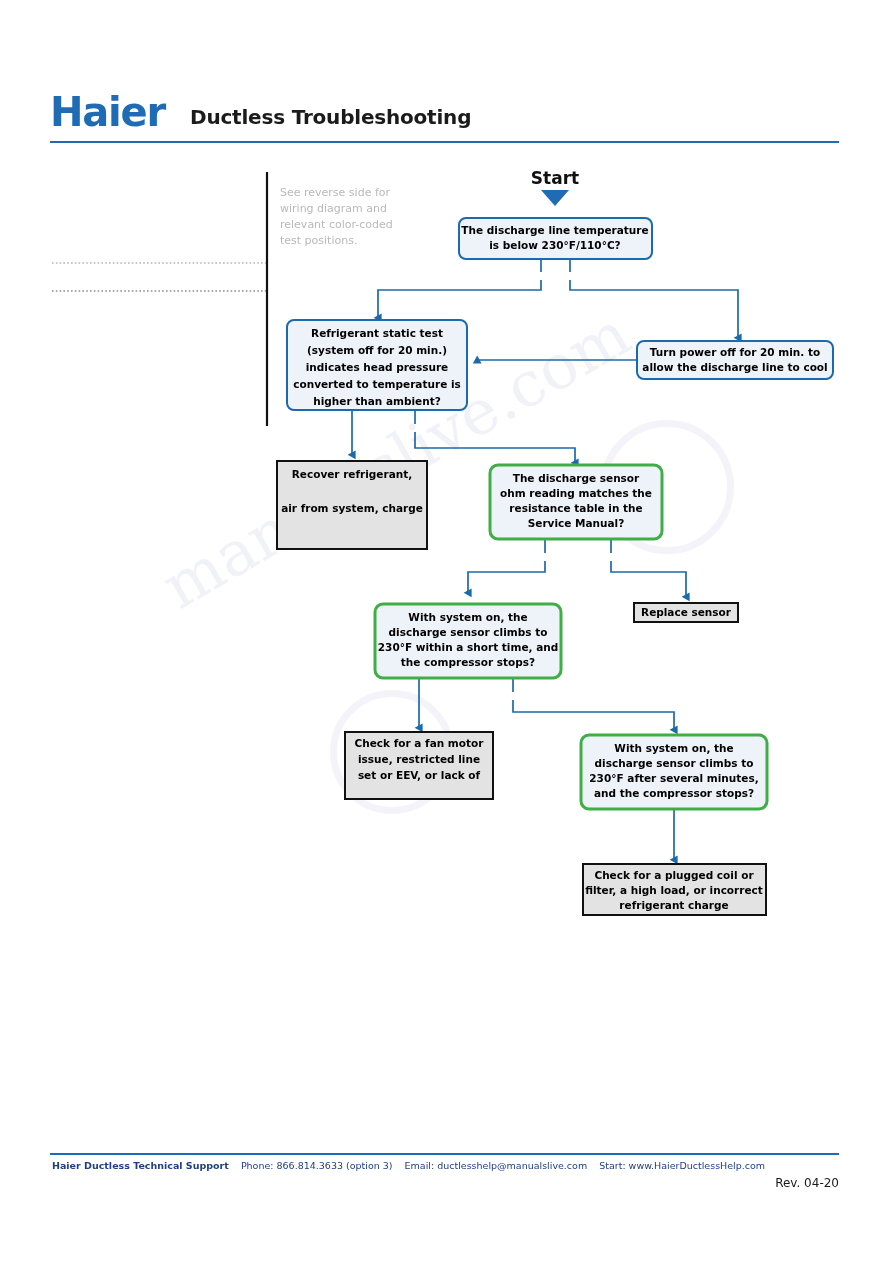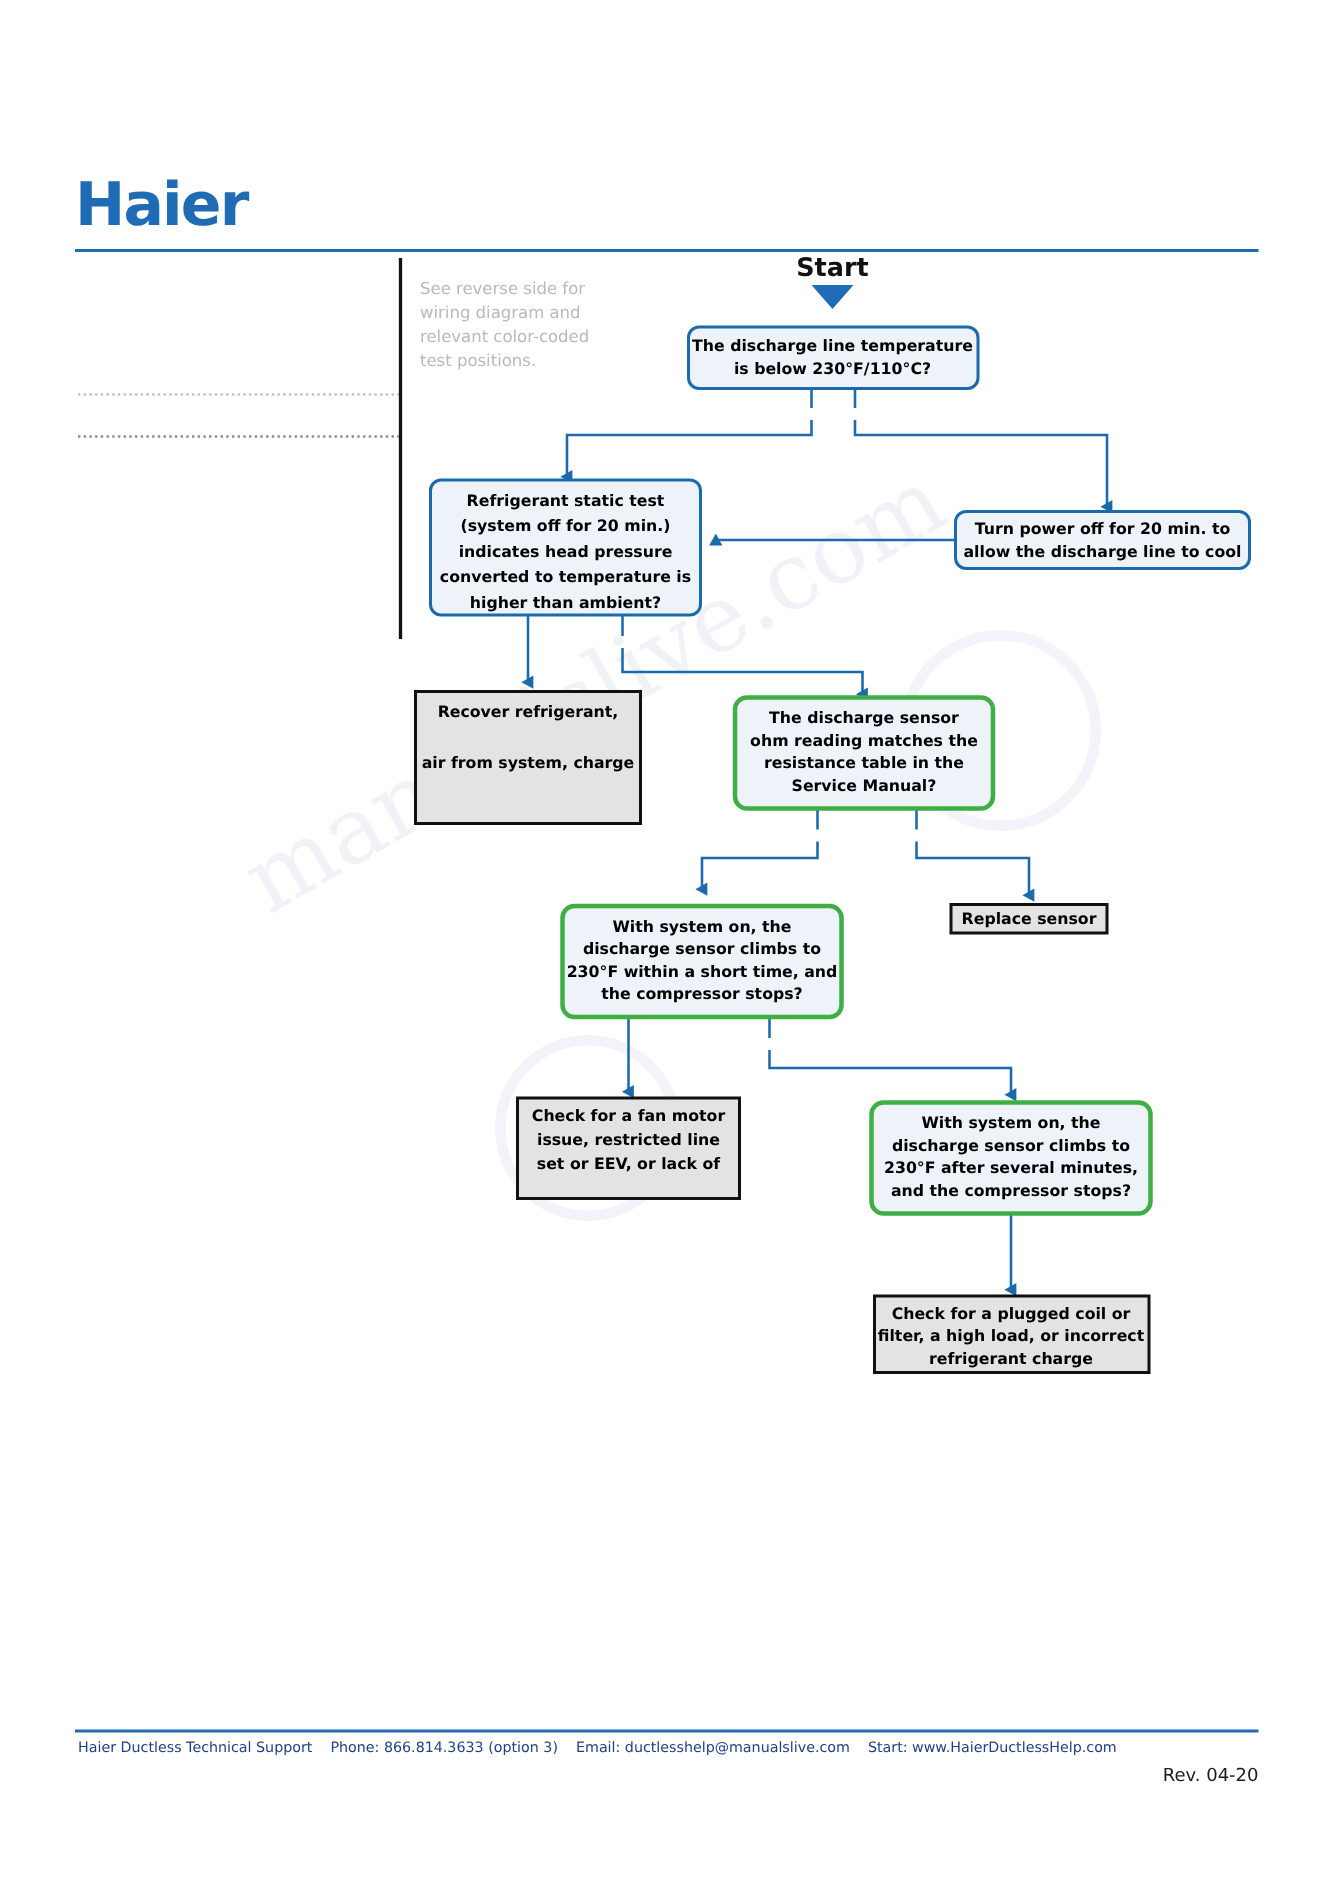--- a/index.html
+++ b/index.html
@@ -16,21 +16,20 @@
     overflow: hidden;
   }
 
   
   #header {
     position: absolute;
     left: 50px;
     top: 92px;
     width: 790px;
     height: 56px;
-    margin-top: 25px;
   }
   #logo-wrap {
     position: absolute;
     left: 0;
     top: 0;
     height: 40px;
     display: flex;
     align-items: flex-end;
   }
   #brand-logo {
@@ -99,21 +98,21 @@
     position: absolute;
     left: 52px;
     top: 1160px;
     width: 790px;
     white-space: nowrap;
     font-family: "DejaVu Sans", sans-serif;
     font-size: 9.5px;
     color: #1f3f86;
   }
   #footer-line .strong {
-    font-weight: normal;
+    font-weight: bold;
   }
   #footer-line .seg {
     margin-right: 9px;
   }
   #footer-rev {
     position: absolute;
     left: 52px;
     top: 1176px;
     width: 787px;
     text-align: right;
@@ -153,20 +152,21 @@
 <div id="watermark">
   <div class="wm-text" style="left:150px; top:560px;">manualslive.com</div>
   <div class="wm-ring" style="left:600px; top:420px; width:120px; height:120px;"></div>
   <div class="wm-ring" style="left:330px; top:690px; width:110px; height:110px;"></div>
 </div>
 
 <div id="header">
   <div id="logo-wrap">
     <span id="brand-logo">Haier</span>
   </div>
+  <div id="doc-title">Ductless Troubleshooting</div>
   <div id="header-rule"></div>
 </div>
 
 <svg id="flow-canvas" viewBox="0 0 893 1263">
   <defs>
     <marker id="arrow-blue" markerWidth="10" markerHeight="10" refX="5.2" refY="4" orient="auto" markerUnits="userSpaceOnUse">
       <path d="M0.6,0.4 L9.4,0.4 L5,8.4 z" fill="#1b6aab"></path>
     </marker>
   </defs>
 

